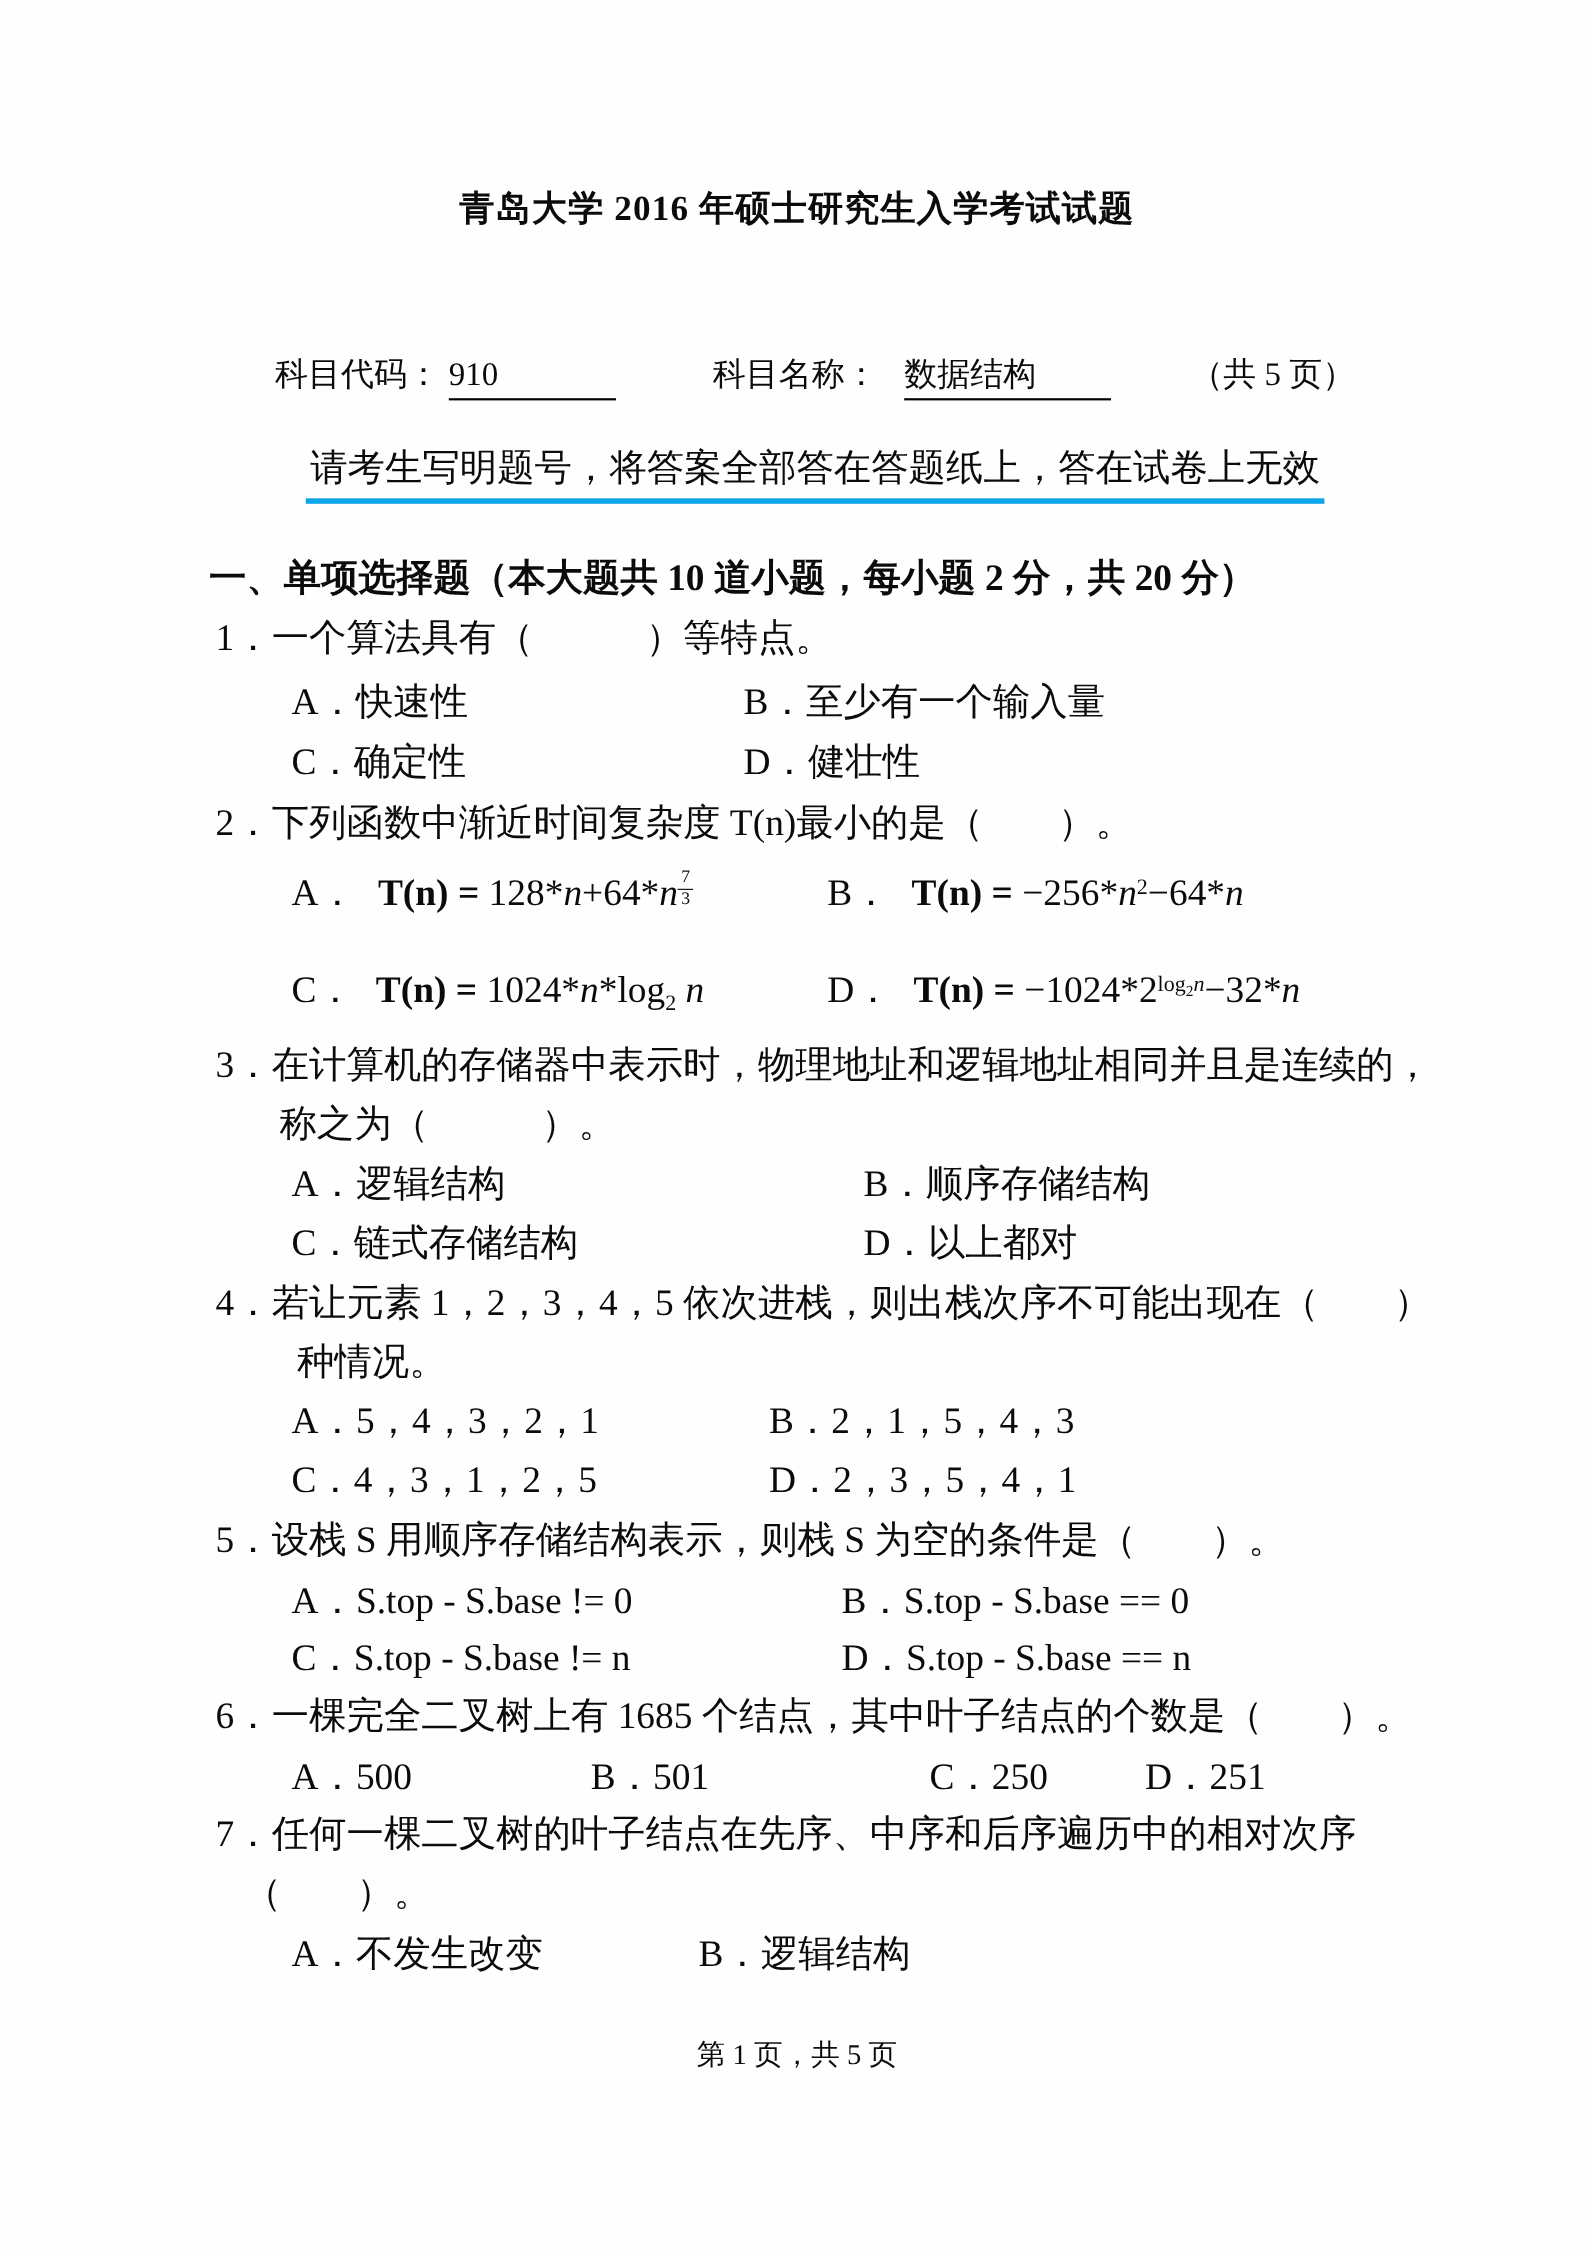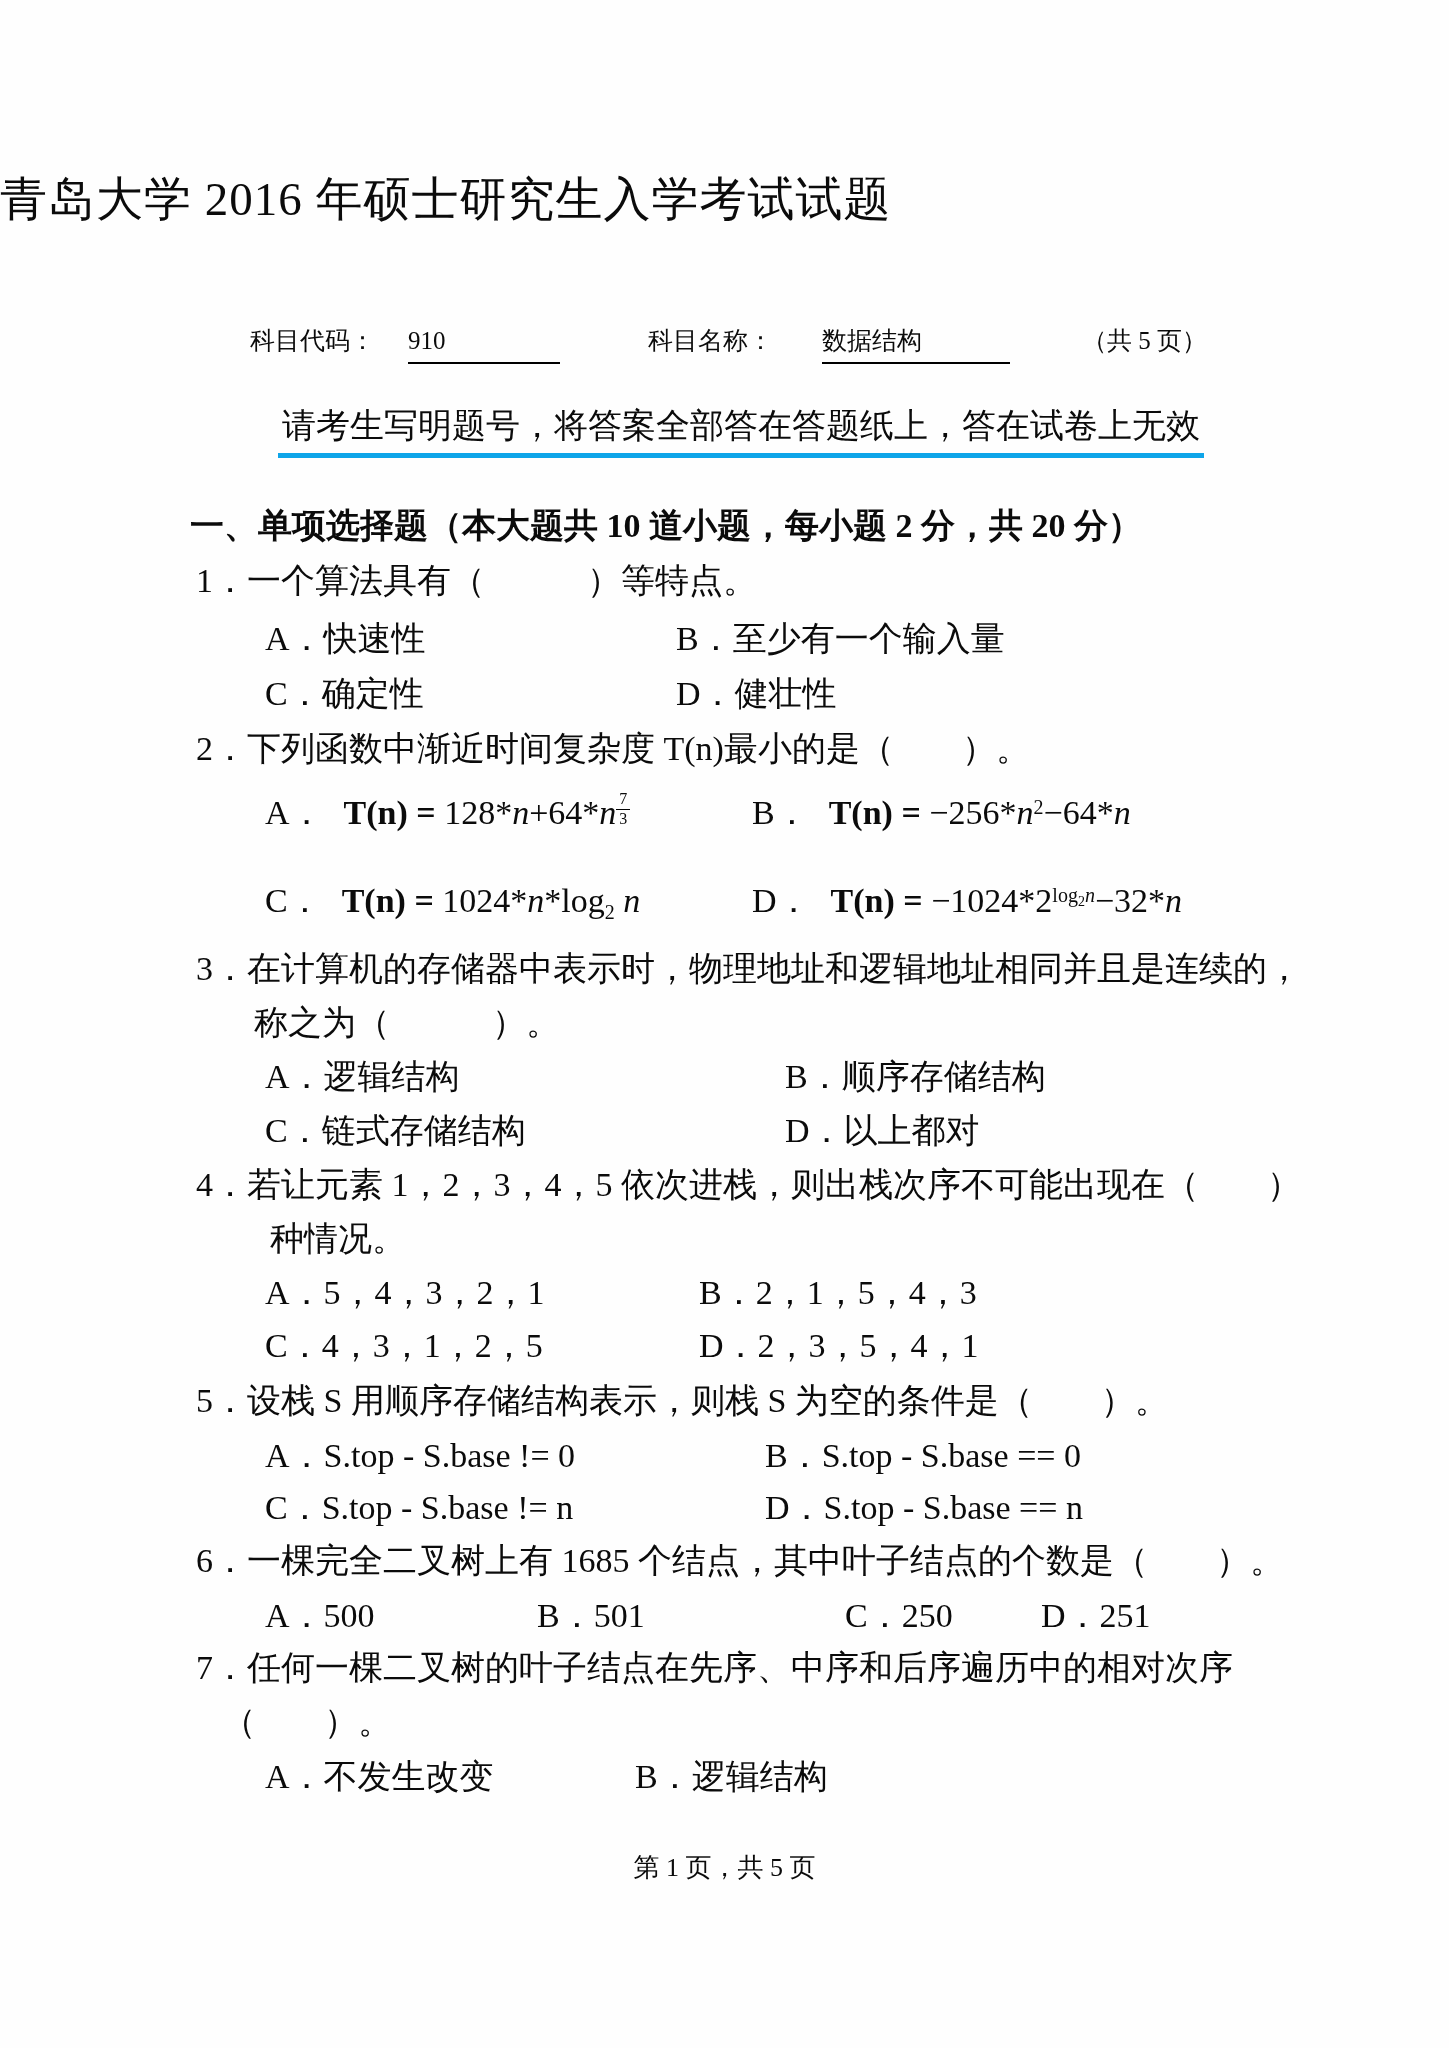--- a/index.html
+++ b/index.html
@@ -1,20 +1,20 @@
 <!DOCTYPE html>
 <html><head>
 <meta charset="utf-8">
 <style>
   html,body{margin:0;padding:0;background:#ffffff;}
   .page{position:relative;width:1449px;height:2048px;background:#fefefe;color:#0b0b0b;
         font-family:"Liberation Serif","DejaVu Serif",serif;overflow:hidden;}
   .abs{position:absolute;white-space:nowrap;}
-  .title{left:0;top:168px;width:100%;font-size:47px;font-weight:normal;letter-spacing:1px;}
-  .subj{font-size:25px;line-height:42px;}
+  .title{left:0;top:168px;width:100%;text-align:center;font-size:32px;font-weight:bold;letter-spacing:1px;}
+  .subj{font-size:30px;line-height:42px;}
   .uline{border-bottom:2px solid #000;text-align:left;display:inline-block;}
   .notice{left:278px;top:404px;font-size:34px;line-height:44px;border-bottom:5px solid #0ea5e9;padding:0 4px 5px 4px;}
   .heading{left:190px;top:503px;font-size:34px;line-height:46px;font-weight:bold;}
   .body-line{font-size:34px;line-height:46px;}
   .footer{left:0;top:1850px;width:100%;text-align:center;font-size:26px;}
   .mprefix{font-weight:600;margin-left:20px;}
   .math i, i.mvar{font-style:italic;}
   .math sup{font-size:20px;line-height:0;vertical-align:10px;}
   .math sub{font-size:20px;line-height:0;vertical-align:-7px;}
   .math sup sub{font-size:14px;vertical-align:-4px;}

